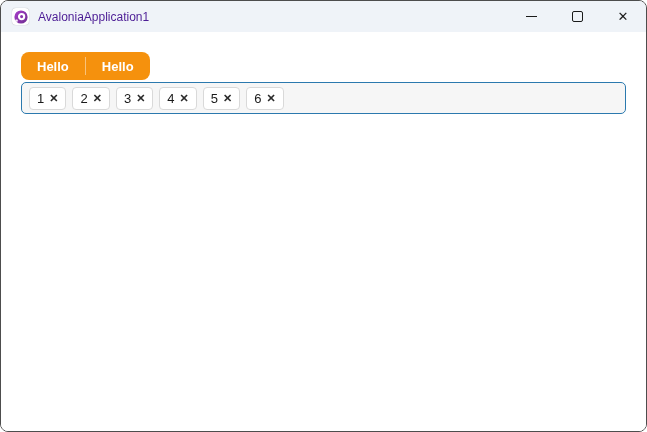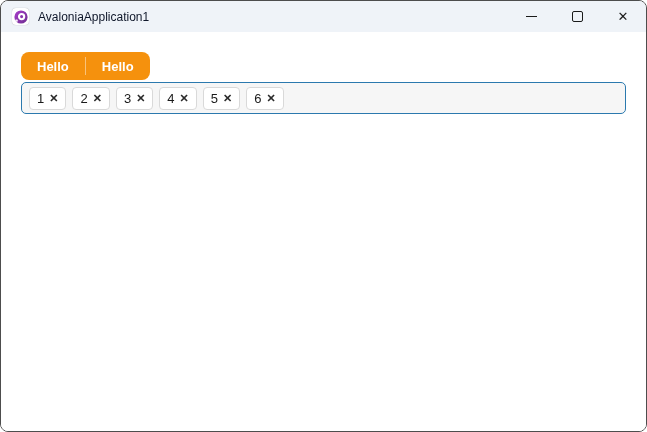--- a/index.html
+++ b/index.html
@@ -17,21 +17,21 @@
     display:flex; align-items:center;
   }
   .app-icon {
     width:17px; height:17px; margin-left:11px;
     border-radius:4px; background:#ffffff;
     box-shadow:0 0 1px rgba(0,0,0,0.35);
     display:flex; align-items:center; justify-content:center;
     flex:0 0 auto;
   }
   .window-title {
-    font-size:12px; color:#0f172a; margin-left:9px;
+    font-size:12px; color:#4c1d95; margin-left:9px;
     white-space:nowrap;
   }
   .controls { margin-left:auto; display:flex; height:100%; }
   .ctrl {
     width:46px; height:100%;
     display:flex; align-items:center; justify-content:center;
     cursor:default;
   }
   .min-glyph  { width:11px; height:1px; background:#1a1a1a; }
   .max-glyph  { width:9px; height:9px; border:1px solid #1a1a1a; border-radius:2px; }

